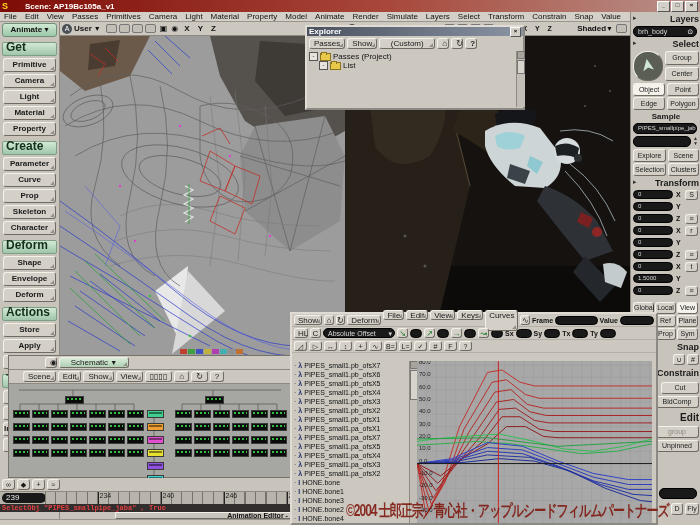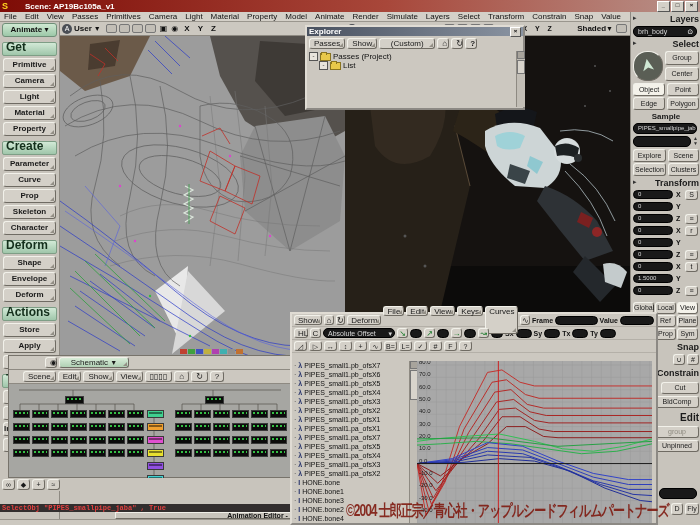--- a/index.html
+++ b/index.html
@@ -601,35 +601,44 @@
           <i style="background:rgba(0,0,0,.45)"></i>
         </div></div>
   </div>
 
   <div id="tlicons" class="abs">
     <span class="btn3d">∞</span>
     <span class="btn3d">◆</span>
     <span class="btn3d">+</span>
     <span class="btn3d">≈</span>
   </div>
+  <div id="ruler" class="abs">
+    <span class="frm">239</span>
+    <span class="tickarea">
+        <span class="mj" style="left: 52.5px;">234</span>
+        <span class="mj" style="left: 115.5px;">240</span>
+        <span class="mj" style="left: 178.5px;">246</span>
+        <span class="mj" style="left: 241.5px;">252</span>
+      </span>
+  </div>
   <div id="cmdline" class="abs">SelectObj "PIPES_smallpipe_jaba" , True</div>
   <div id="exprbar" class="abs">Animation Editor - Expression Editor</div>
 
   <div id="fcwin" class="abs">
     <div class="fcrow">
       <span class="btn3d fold">Show</span>
       <span class="btn3d mini">⌂</span>
       <span class="btn3d mini">↻</span>
       <span class="btn3d fold">Deform</span>
       <span id="fcmenus" style="display:flex;gap:2px">
           <span class="btn3d fold" style="height: 10px; line-height: 9px; padding: 0px 3px;">File</span>
           <span class="btn3d fold" style="height: 10px; line-height: 9px; padding: 0px 3px;">Edit</span>
           <span class="btn3d fold" style="height: 10px; line-height: 9px; padding: 0px 3px;">View</span>
           <span class="btn3d fold" style="height: 10px; line-height: 9px; padding: 0px 3px;">Keys</span>
-          <span class="btn3d fold" style="height: 28px; line-height: 9px; padding: 0px 3px;">Curves</span>
+          <span class="btn3d fold" style="height: 21px; line-height: 9px; padding: 0px 3px;">Curves</span>
         </span>
       <span class="btn3d mini">∿</span>
       <span class="lblsm">Frame</span>
       <span class="pill" style="width:50px;height:9px"></span>
       <span class="lblsm">Value</span>
       <span class="pill" style="width:40px;height:9px"></span>
     </div>
     <div class="fcrow">
       <span class="btn3d" style="width:14px">HL</span>
       <span class="btn3d mini">C</span>

